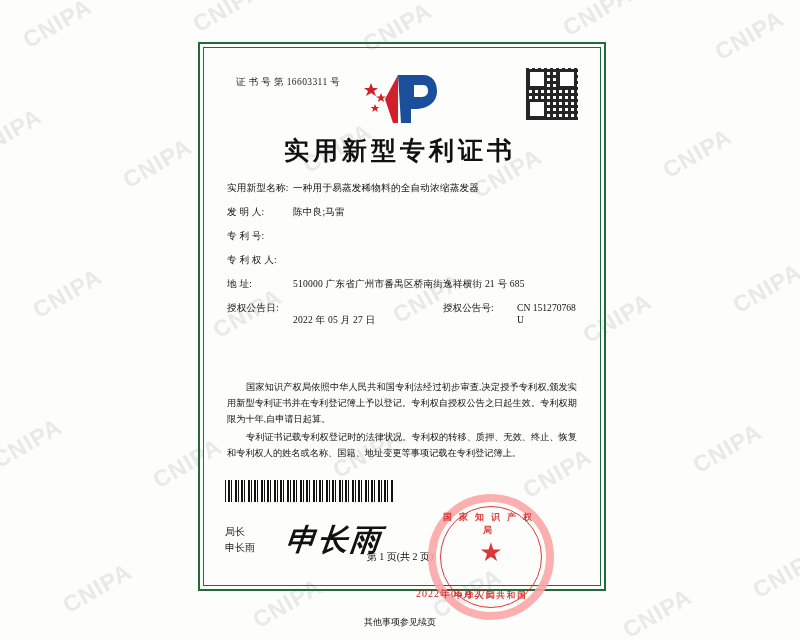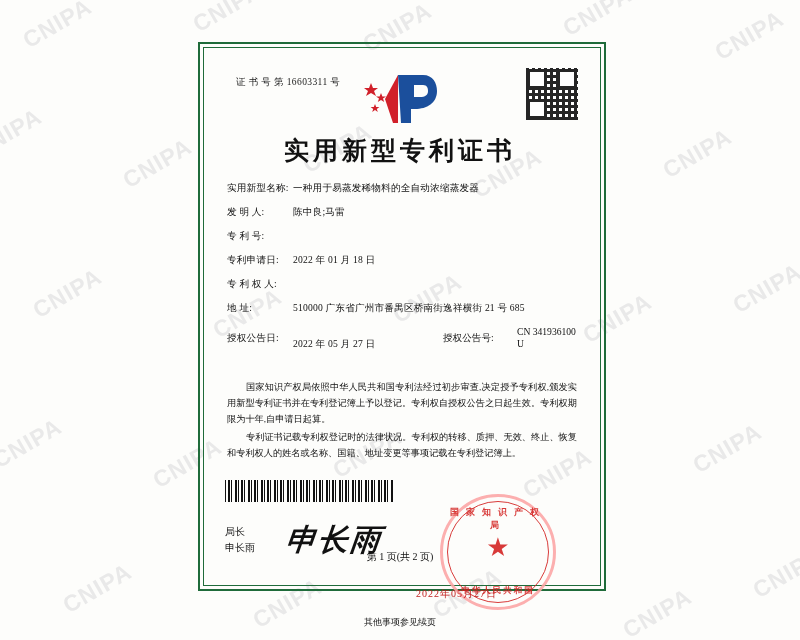--- a/index.html
+++ b/index.html
@@ -124,21 +124,21 @@
   }
   
   .fields {
     position: absolute;
     left: 29px;
     right: 24px;
     top: 140px;
   }
   .row {
     display: flex;
-    align-items: center;
+    align-items: flex-start;
     font-size: 9.6px;
     margin-bottom: 11.5px;
     color: #111;
     line-height: 1.3;
   }
   .row .lbl {
     width: 66px;
     flex: none;
     letter-spacing: 0.2px;
   }
@@ -204,26 +204,26 @@
     font-family: "Liberation Serif", serif;
     font-style: italic;
     font-weight: 700;
     color: #111;
     letter-spacing: 2px;
     transform: skewX(-6deg);
   }
   
   .seal {
     position: absolute;
-    left: 242px;
+    left: 230px;
     top: 452px;
     width: 110px;
     height: 110px;
     border-radius: 50%;
-    border: 3px solid #fca5a5;
+    border: 8px solid #fca5a5;
     color: #d3201f;
     opacity: 0.88;
     z-index: 4;
   }
   .seal-inner {
     position: absolute;
     inset: 4px;
     border-radius: 50%;
     border: 1px solid #d3201f;
   }
@@ -347,35 +347,31 @@
         <div class="val">一种用于易蒸发稀物料的全自动浓缩蒸发器</div>
       </div>
       <div class="row">
         <div class="lbl">发 明 人:</div>
         <div class="val">陈中良;马雷</div>
       </div>
       <div class="row">
         <div class="lbl">专 利 号:</div>
       </div>
       <div class="row">
-        <div class="lbl">专利申请日:</div>
-        <div class="val">2022 年 01 月 18 日</div>
-      </div>
-      <div class="row">
         <div class="lbl">专 利 权 人:</div>
       </div>
       <div class="row">
         <div class="lbl">地 址:</div>
         <div class="val">510000 广东省广州市番禺区桥南街逸祥横街 21 号 685</div>
       </div>
       <div class="row double">
         <div class="lbl">授权公告日:</div>
         <div class="val">2022 年 05 月 27 日</div>
         <div class="lbl2">授权公告号:</div>
-        <div class="val2">CN 341936100 U</div>
+        <div class="val2">CN 151270768 U</div>
       </div>
     </div>
 
     <div class="paras">
       <p>国家知识产权局依照中华人民共和国专利法经过初步审查,决定授予专利权,颁发实用新型专利证书并在专利登记簿上予以登记。专利权自授权公告之日起生效。专利权期限为十年,自申请日起算。</p>
       <p>专利证书记载专利权登记时的法律状况。专利权的转移、质押、无效、终止、恢复和专利权人的姓名或名称、国籍、地址变更等事项记载在专利登记簿上。</p>
     </div>
 
     <div class="barcode"></div>
 

